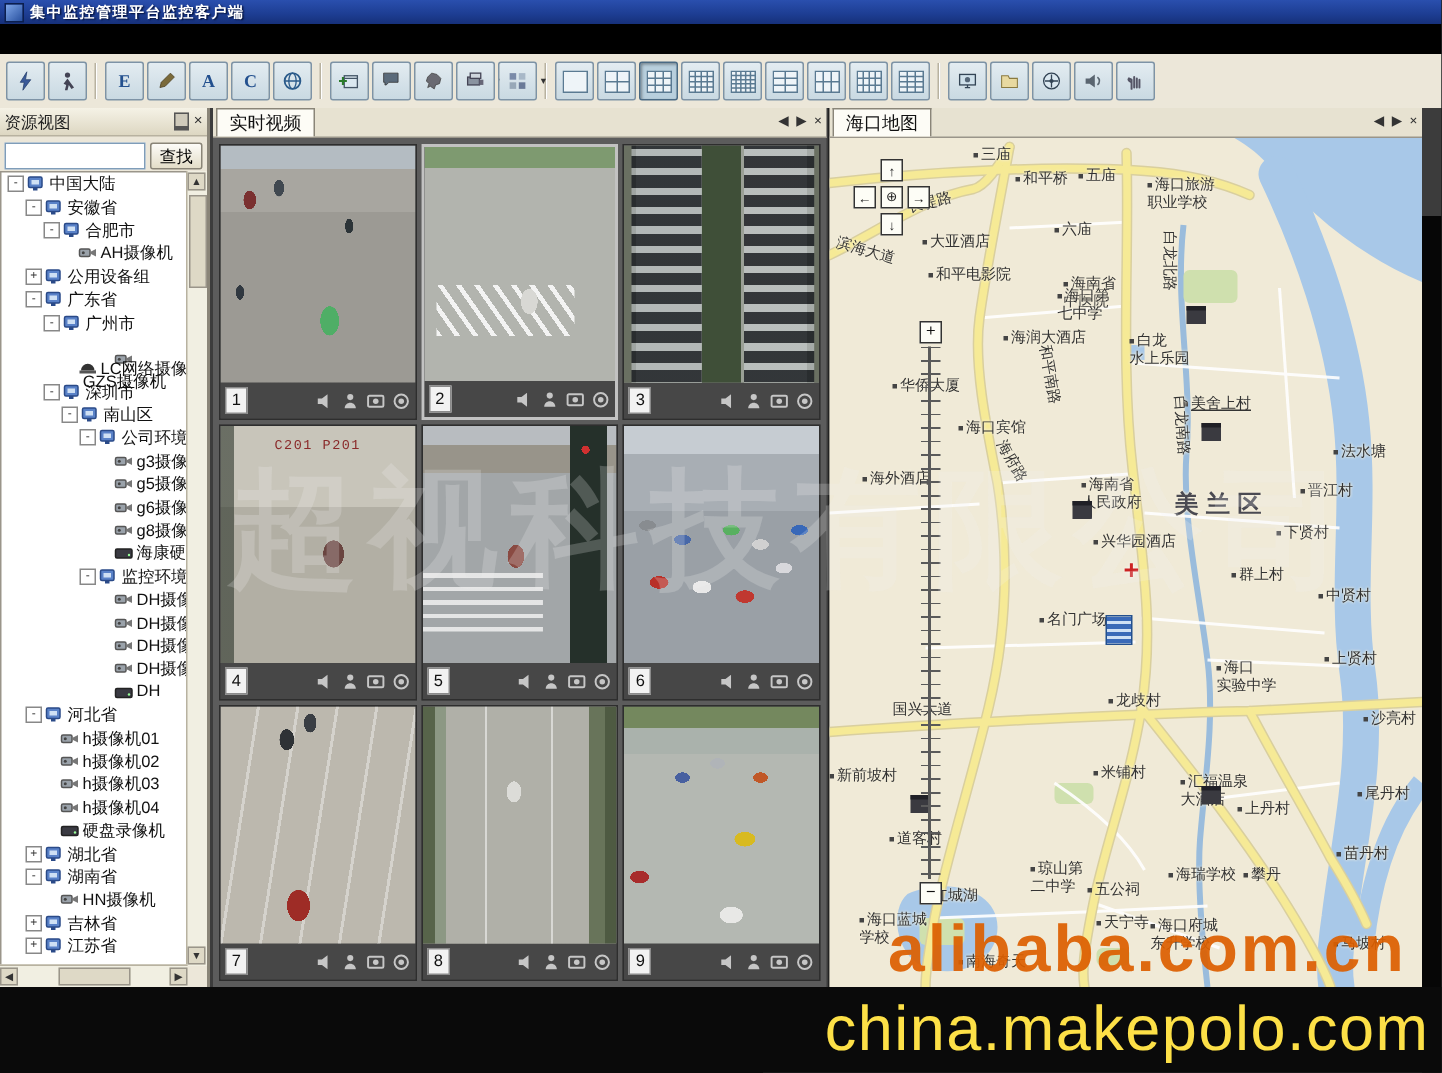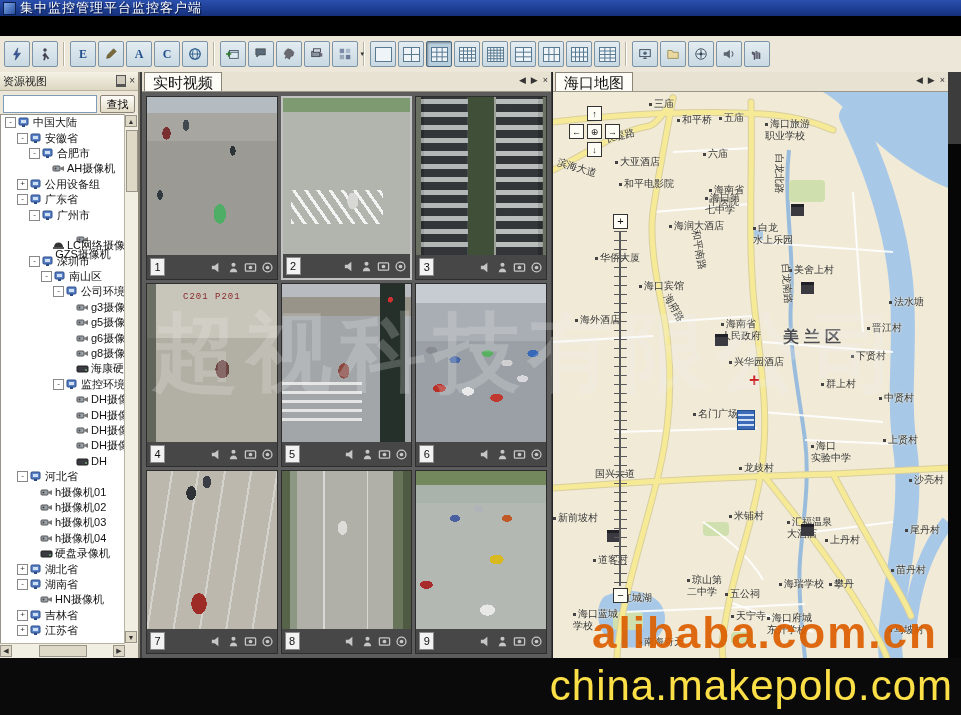--- a/index.html
+++ b/index.html
@@ -4,21 +4,21 @@
 <style>
   html,body{margin:0;padding:0;}
   body{width:961px;height:715px;position:relative;overflow:hidden;background:#000;
        font-family:"Liberation Sans","DejaVu Sans",sans-serif;-webkit-font-smoothing:antialiased;}
   #app{position:absolute;inset:0;}
   
   #titlebar{position:absolute;left:0;top:0;width:961px;height:16px;
     background:linear-gradient(180deg,#2a4fae 0%,#1d3d92 60%,#16307a 100%);
     display:flex;align-items:center;gap:4px;padding-left:3px;box-sizing:border-box;}
   .app-icon{width:11px;height:11px;background:linear-gradient(135deg,#7ea6e8,#274f9e);border:1px solid #0c1f4e;}
-  #titlebar .t{color:#fff;font-size:13px;font-weight:normal;letter-spacing:1px;text-shadow:1px 1px 1px #05123a;}
+  #titlebar .t{color:#fff;font-size:10px;font-weight:bold;letter-spacing:1px;text-shadow:1px 1px 1px #05123a;}
   
   #menubar{position:absolute;left:0;top:16px;width:961px;height:20px;background:#ece7d9;
     display:flex;align-items:center;font-size:12px;color:#1a1a1a;border-bottom:1px solid #e0dbc8;}
   .menu-item{padding:2px 10px;cursor:default;}
   
   #toolbar{position:absolute;left:0;top:36px;width:961px;height:36px;background:#ece7d9;
     display:flex;align-items:center;gap:2px;padding-left:4px;box-sizing:border-box;}
   .tb-sep{width:1px;height:24px;background:#b8b2a0;margin:0 3px;border-right:1px solid #fff;}
   .tb{width:26px;height:26px;background:linear-gradient(180deg,#e3ecf1,#c9d9e2);
     border:1px solid #7d93a6;border-radius:2px;display:flex;align-items:center;justify-content:center;
@@ -51,21 +51,21 @@
   
   .vscroll{position:absolute;right:0;top:42px;width:13px;bottom:14px;background:#f1efe2;border-left:1px solid #b8b2a0;}
   .hscroll{position:absolute;left:0;bottom:0;height:14px;right:13px;background:#f1efe2;border-top:1px solid #b8b2a0;display:flex;align-items:center;justify-content:space-between;}
   .sb-btn{width:12px;height:12px;background:#ded9c6;border:1px solid #9a958a;font-size:7px;color:#333;
     display:flex;align-items:center;justify-content:center;box-sizing:border-box;}
   .vthumb{position:absolute;left:1px;top:16px;width:10px;height:60px;background:#ded9c6;border:1px solid #9a958a;}
   .hthumb{height:10px;width:46px;background:#ded9c6;border:1px solid #9a958a;}
   
   .tabbar{position:absolute;top:0;height:20px;background:#e7e2d1;border-bottom:1px solid #9a958a;
     display:flex;align-items:flex-end;box-sizing:border-box;}
-  .tab{height:17px;background:#fdfcf6;border:1px solid #8a8578;border-bottom:none;font-size:15px;
+  .tab{height:17px;background:#fdfcf6;border:1px solid #8a8578;border-bottom:none;font-size:12px;
     padding:1px 8px 0;color:#111;}
   .tabnav{position:absolute;right:3px;top:3px;display:flex;gap:5px;font-size:9px;color:#333;}
   .tabnav span{cursor:default;}
   
   #center{position:absolute;left:142px;top:0;width:409px;height:586px;}
   #center .tabbar{left:0;width:409px;}
   #video-area{position:absolute;left:0;top:20px;width:409px;height:566px;background:#5c5c5c;
     display:grid;grid-template-columns:repeat(3,1fr);grid-template-rows:repeat(3,1fr);gap:3px;padding:4px;box-sizing:border-box;}
   .vcell{border:1px solid #2e2e2e;background:#484848;display:flex;flex-direction:column;overflow:hidden;}
   .vcell.selected{border:2px solid #c2c2c2;}
@@ -1130,21 +1130,21 @@
             <div class="map-label" style="left: 152px; top: 100px;"><span class="dot"></span><span>海口第
 七中学</span></div>
             <div class="map-label" style="left: 116px; top: 128px;"><span class="dot"></span><span>海润大酒店</span></div>
             <div class="map-label" style="left: 200px; top: 130px;"><span class="dot"></span><span>白龙
 水上乐园</span></div>
             <div class="map-label" style="left: 4px; top: 70px; transform: rotate(16deg);"><span>滨海大道</span></div>
             <div class="map-label" style="left: 42px; top: 160px;"><span class="dot"></span><span>华侨大厦</span></div>
             <div class="map-label" style="left: 126px; top: 152px; transform: rotate(80deg);"><span>和平南路</span></div>
             <div class="map-label" style="left: 86px; top: 188px;"><span class="dot"></span><span>海口宾馆</span></div>
             <div class="map-label" style="left: 106px; top: 210px; transform: rotate(60deg);"><span>海府路</span></div>
-            <div class="map-label" style="left: 236px; top: 172px;"><span class="dot"></span><span>美舍上村</span></div>
+            <div class="map-label" style="left: 236px; top: 172px; text-decoration: underline;"><span class="dot"></span><span>美舍上村</span></div>
             <div class="map-label" style="left: 214px; top: 186px; transform: rotate(86deg);"><span>白龙南路</span></div>
             <div class="map-label" style="left: 336px; top: 204px;"><span class="dot"></span><span>法水塘</span></div>
             <div class="map-label" style="left: 22px; top: 222px;"><span class="dot"></span><span>海外酒店</span></div>
             <div class="map-label" style="left: 168px; top: 226px;"><span class="dot"></span><span>海南省
 人民政府</span></div>
             <div class="map-label big" style="left: 230px; top: 236px;"><span>美兰区</span></div>
             <div class="map-label" style="left: 314px; top: 230px;"><span class="dot"></span><span>晋江村</span></div>
             <div class="map-label" style="left: 298px; top: 258px;"><span class="dot"></span><span>下贤村</span></div>
             <div class="map-label" style="left: 176px; top: 264px;"><span class="dot"></span><span>兴华园酒店</span></div>
             <div class="map-label" style="left: 268px; top: 286px;"><span class="dot"></span><span>群上村</span></div>

